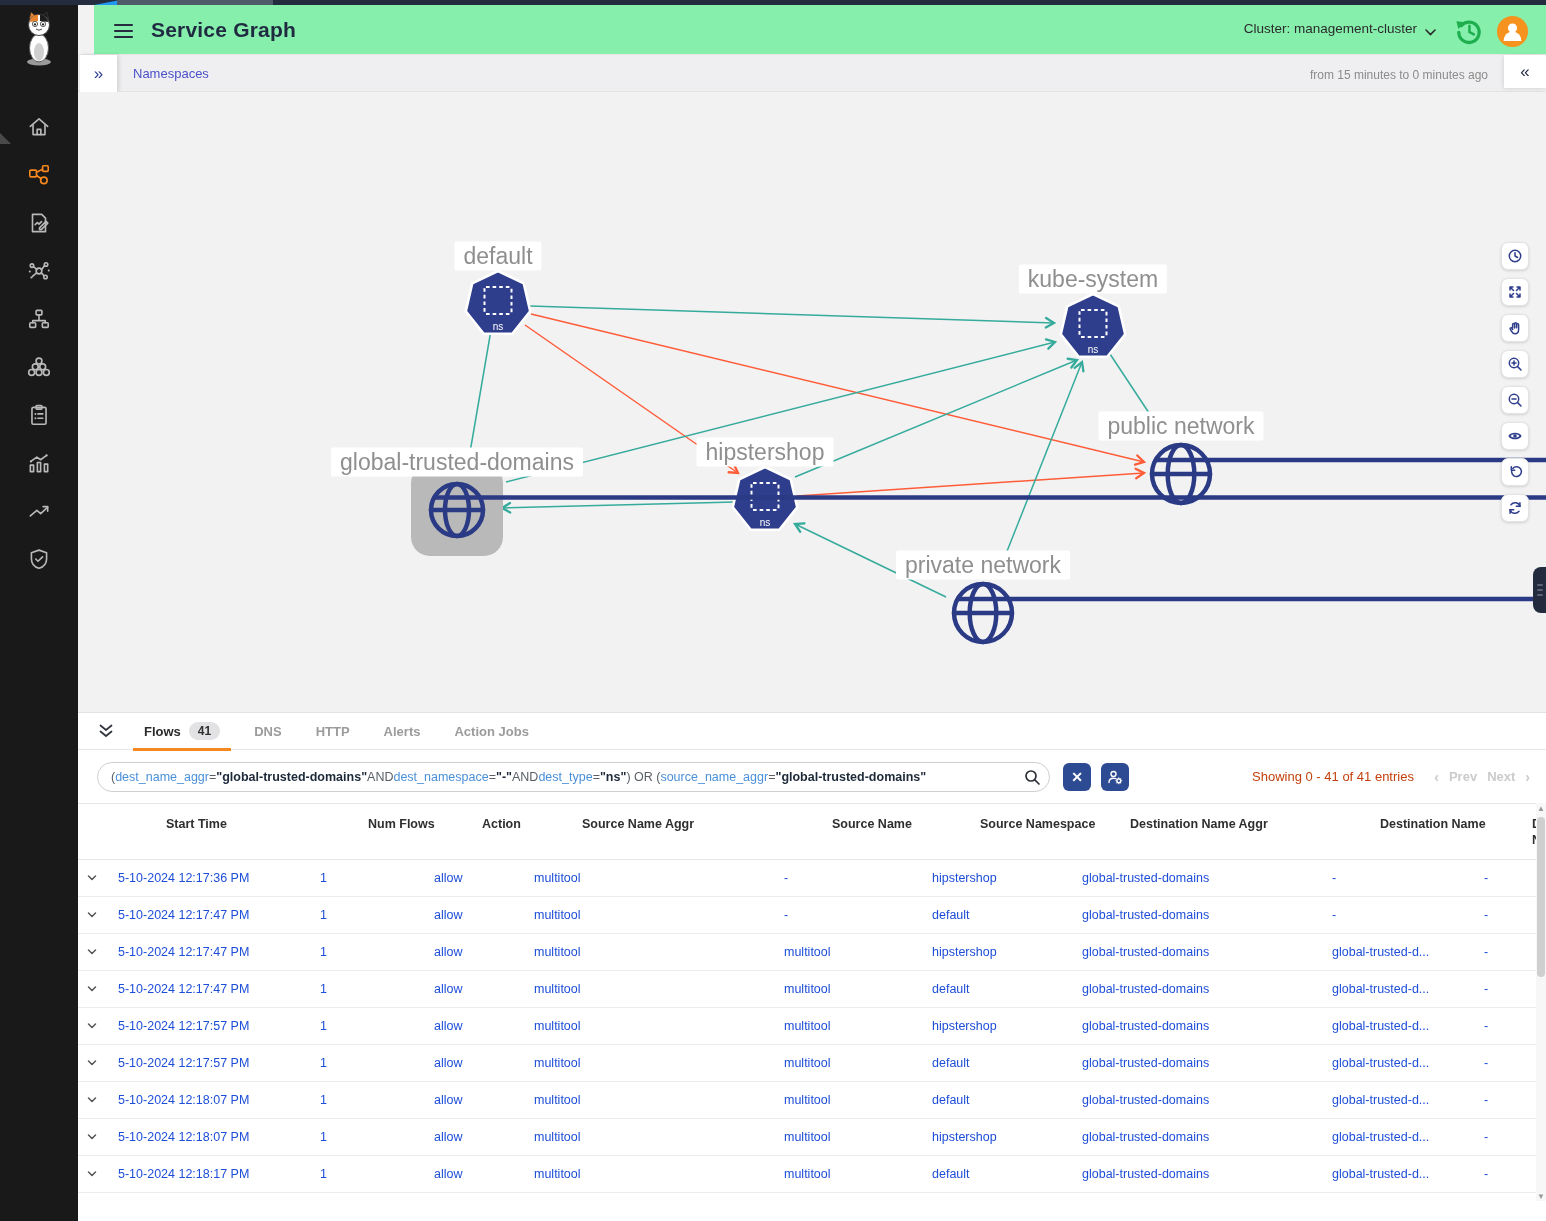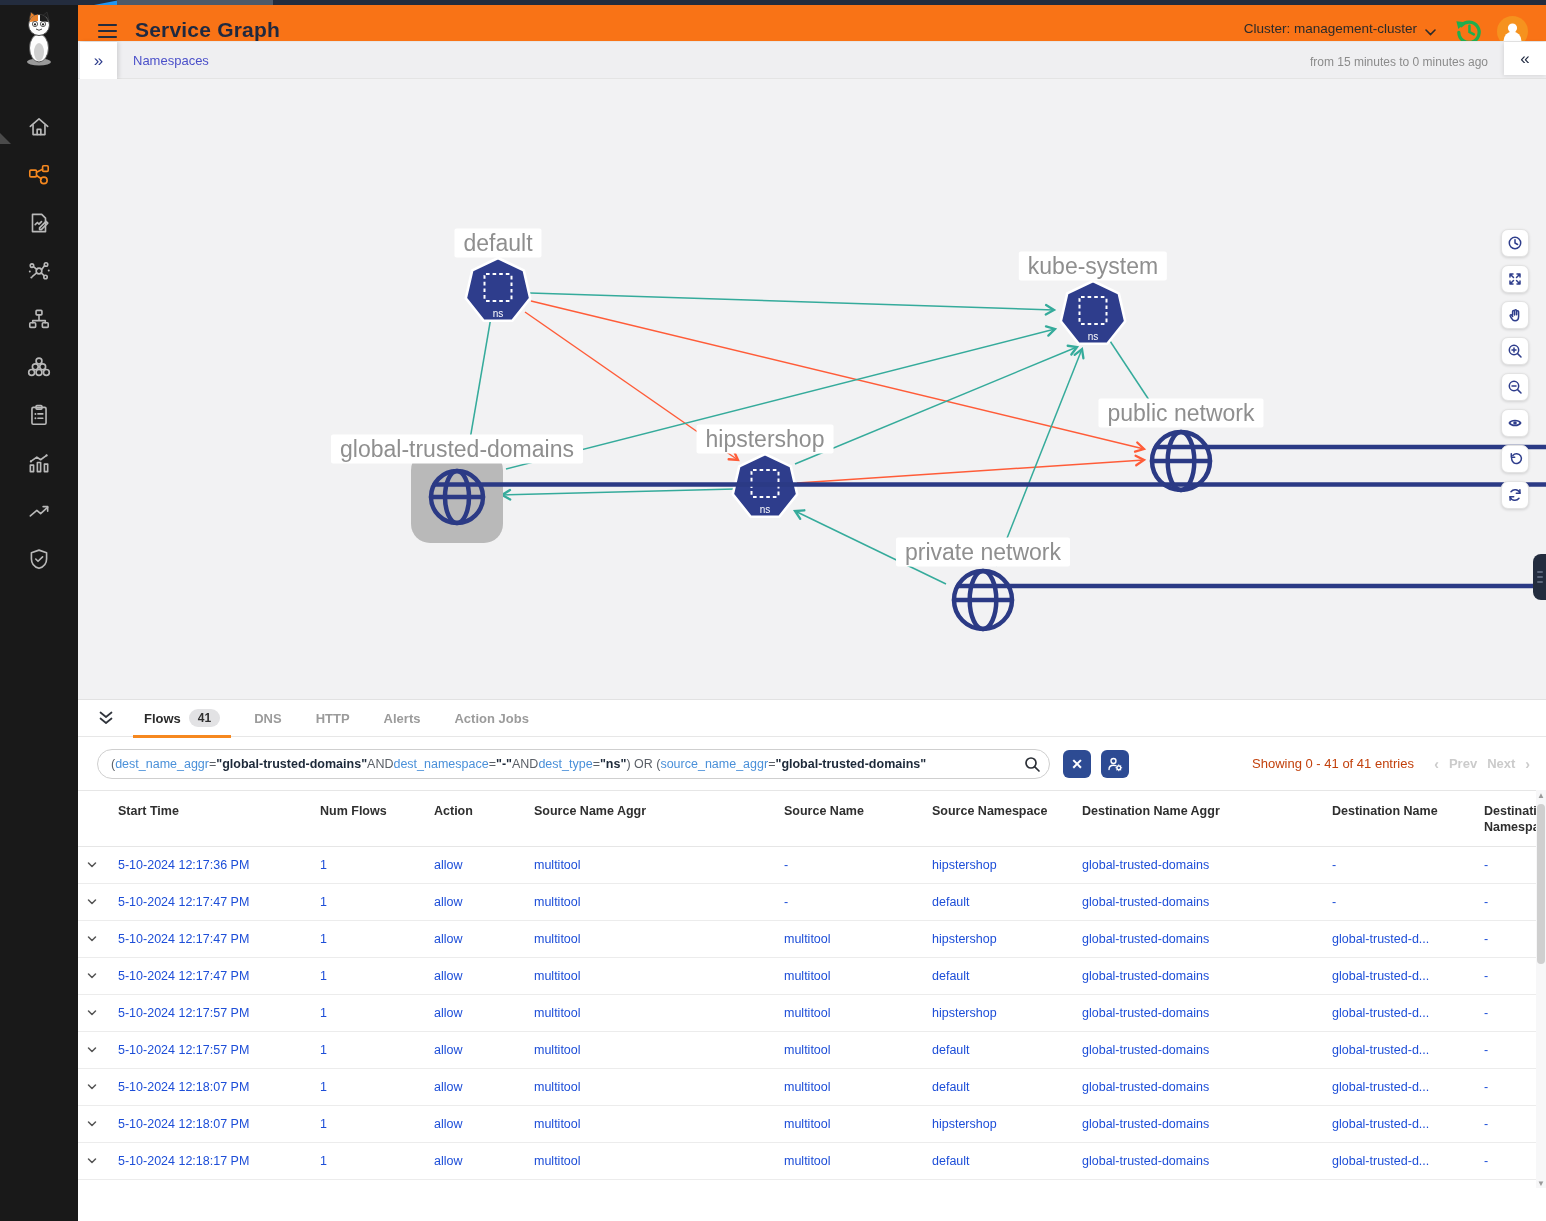--- a/index.html
+++ b/index.html
@@ -23,21 +23,21 @@
   .side-item { width:78px; height:48px; display:flex; align-items:center; justify-content:center;
     color:#b9b9b9; cursor:pointer; }
   .side-item.active { color:#f6881f; }
   .side-item svg { width:26px; height:26px; }
   .side-item svg * { stroke:currentColor; fill:none; stroke-width:1.5; stroke-linecap:round; stroke-linejoin:round; }
   .side-item svg .f { fill:currentColor; stroke:none; }
 
   
   .content { position:relative; width:1468px; height:1216px; background:#f2f2f3; }
 
-  .header { position:relative; height:36px; background:#f97316; }
+  .header { position:relative; height:49px; background:#86efac;margin-left:16px; }
   .burger { position:absolute; left:17px; top:14px; width:25px; height:24px; cursor:pointer; }
   .page-title { position:absolute; left:57px; top:13px; font-size:21px; font-weight:700; color:#1f2940; letter-spacing:.2px; }
   .cluster-sel { position:absolute; right:110px; top:16px; font-size:13.5px; color:#2b2b2b; cursor:pointer;
     display:flex; align-items:flex-end; gap:8px; }
   .hist-btn { position:absolute; right:62px; top:11px; width:31px; height:31px; cursor:pointer; }
   .avatar { position:absolute; right:18px; top:11px; width:31px; height:31px; border-radius:50%;
     background:#f6921e; cursor:pointer; }
 
   .crumb-bar { position:relative; height:38px; background:#efeff1; border-top:1px solid #e6e6e6; border-bottom:1px solid #e4e4e4; }
   .expand-btn { position:absolute; left:2px; top:0; width:37px; height:37px; background:#fff;
@@ -89,21 +89,21 @@
     color:#fff; display:flex; align-items:center; justify-content:center; cursor:pointer; }
   .btn-clear { left:985px; font-size:14px; font-weight:700; }
   .btn-usercog { left:1023px; }
   .showing { position:absolute; left:1155px; top:19px; width:200px; text-align:center; font-size:13px; color:#c2410c; }
   .pager { position:absolute; right:16px; top:19px; font-size:13px; font-weight:700; color:#cbcbcb; display:flex; gap:10px; }
   .pager span { cursor:default; }
   .pager .chv { font-size:14px; }
 
   .flow-table { position:absolute; left:0; top:90px; width:1458px; }
   .frow { display:grid; grid-template-columns:40px 202px 114px 100px 250px 148px 150px 250px 152px 52px; align-items:center; }
-  .fhead { height:57px; border-top:1px solid #e6e6e6; border-bottom:1px solid #e6e6e6; align-items:start; }
+  .fhead { height:57px; border-top:1px solid #e6e6e6; border-bottom:1px solid #e6e6e6; align-items:start;padding-left:48px; }
   .fhead > div { padding-top:12px; font-size:12.5px; font-weight:700; color:#2f2f2f; line-height:1.3;
     overflow:hidden; padding-right:10px; }
   .fbody-row { height:37px; border-bottom:1px solid #ececec; font-size:12.5px; color:#1d4ed8; cursor:default; }
   .fbody-row > div { overflow:hidden; text-overflow:ellipsis; white-space:nowrap; padding-right:12px; }
   .row-chev { display:flex; justify-content:center; align-items:center; cursor:pointer; }
 
   .vscroll { position:absolute; right:0; top:90px; width:10px; height:398px; background:#f7f7f8; }
   .vscroll .arrow { position:absolute; left:0; width:10px; height:10px; color:#9a9a9a; font-size:8px;
     display:flex; align-items:center; justify-content:center; }
   .vscroll .thumb { position:absolute; left:1px; top:14px; width:8px; height:160px; background:#cfcfcf; border-radius:4px; }

